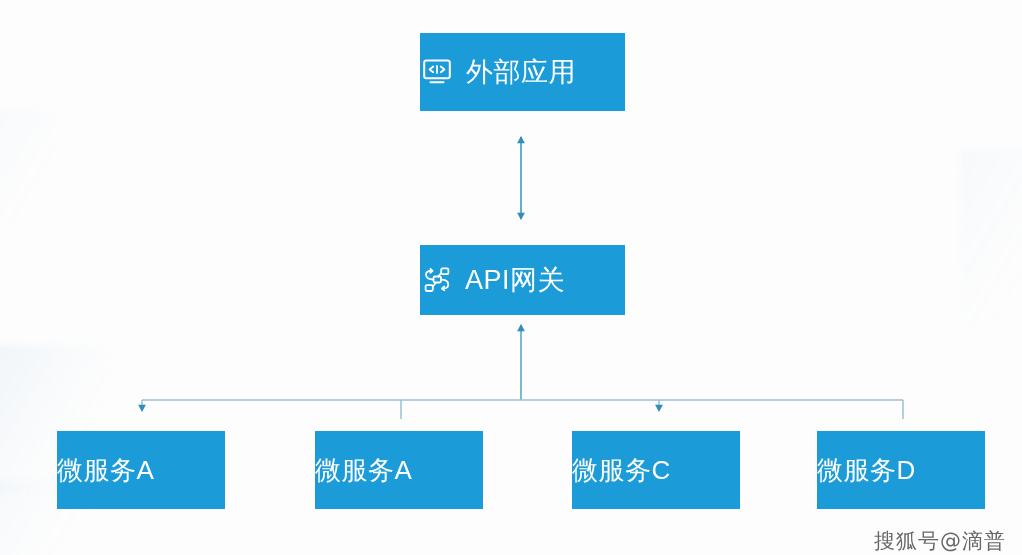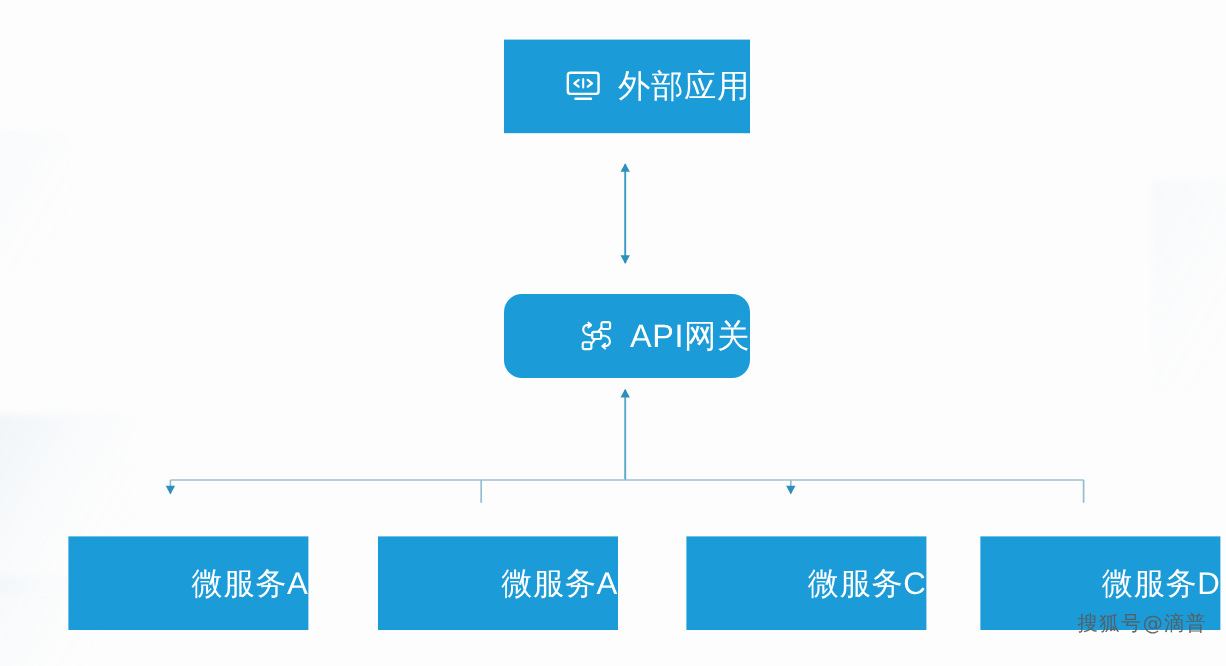--- a/index.html
+++ b/index.html
@@ -25,21 +25,21 @@
   .bg-smudge.s1 { left: -20px; top: 345px; width: 130px; height: 150px; }
   .bg-smudge.s2 { left: -30px; top: 110px; width: 90px;  height: 120px; opacity: .55; }
   .bg-smudge.s3 { left: 960px; top: 150px; width: 80px;  height: 180px; opacity: .45; }
   .bg-smudge.s4 { left: -10px; top: 480px; width: 110px; height: 80px;  opacity: .5; }
 
   .node {
     position: absolute;
     background: #1b9bd8;
     display: flex;
     align-items: center;
-    justify-content: flex-end;
+    justify-content: flex-start;
     box-sizing: border-box;
     color: #ffffff;
     white-space: nowrap;
   }
   .node .node-label {
     color: #ffffff;
     letter-spacing: 0.5px;
   }
 
   
@@ -52,28 +52,27 @@
   }
   #node-external .node-label { font-size: 27px; }
 
   
   #node-gateway {
     left: 420px;
     top: 245px;
     width: 205px;
     height: 70px;
     gap: 11px;
-    border-radius: 15px;
   }
   #node-gateway .node-label { font-size: 27px; }
 
   
   .service-node {
-    top: 447px;
-    width: 200px;
+    top: 431px;
+    width: 168px;
     height: 78px;
   }
   .service-node .node-label { font-size: 26px; }
   #node-svc-a { left: 57px; }
   #node-svc-b { left: 315px; }
   #node-svc-c { left: 572px; }
   #node-svc-d { left: 817px; }
 
   .icon-box {
     display: inline-flex;
@@ -90,22 +89,22 @@
     left: 0;
     top: 0;
     width: 1022px;
     height: 555px;
     pointer-events: none;
   }
 
   #watermark {
     position: absolute;
     right: 16px;
-    bottom: 24px;
-    font-size: 17px;
+    bottom: 0;
+    font-size: 21px;
     color: #5b5b5b;
     font-family: "DejaVu Sans", "Liberation Sans", sans-serif;
     letter-spacing: 1px;
     opacity: .92;
     white-space: nowrap;
   }
 </style>
 </head>
 <body>
 

